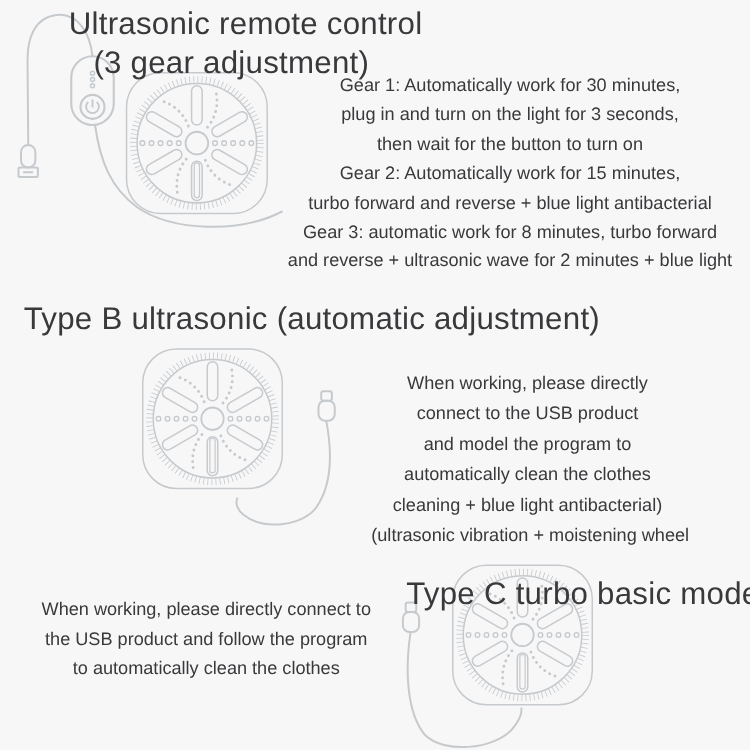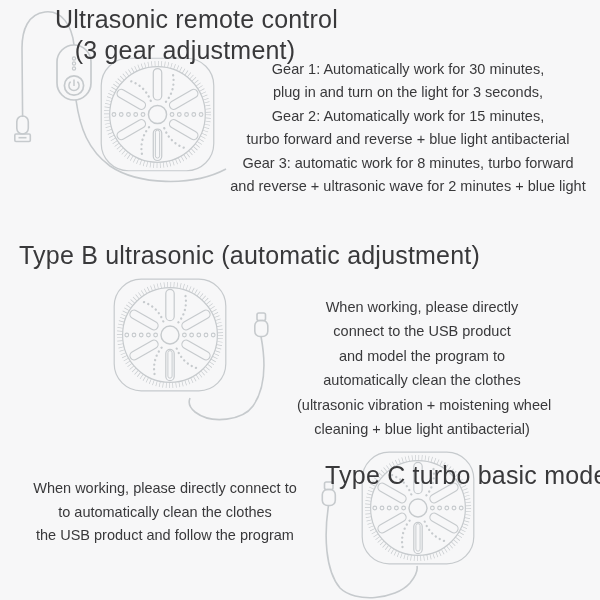--- a/index.html
+++ b/index.html
@@ -98,20 +98,21 @@
     <use href="#disc" transform="translate(97,54) scale(0.605)"></use>
   </svg>
 
   <div class="title" style="left:55px;top:4px;width:260px;">
     <div class="tline">Ultrasonic remote control</div>
     <div class="tline">(3 gear adjustment)</div>
   </div>
   <div class="desc" id="desc-a" style="left:228px;top:58px;width:360px;text-align:center;">
     <div class="line">Gear 1: Automatically work for 30 minutes,</div>
     <div class="line">plug in and turn on the light for 3 seconds,</div>
+    <div class="line">then wait for the button to turn on</div>
     <div class="line">Gear 2: Automatically work for 15 minutes,</div>
     <div class="line">turbo forward and reverse + blue light antibacterial</div>
     <div class="line">Gear 3: automatic work for 8 minutes, turbo forward</div>
     <div class="line">and reverse + ultrasonic wave for 2 minutes + blue light</div>
   </div>
 
   <svg class="device" style="left:100px;top:265px" width="180" height="170" viewBox="0 0 180 170">
     <use href="#disc" transform="translate(10,10) scale(0.6)"></use>
 
     <g class="art" stroke-width="1.6">
@@ -123,37 +124,37 @@
   </svg>
 
   <div class="title" style="left:0px;top:240px;width:320px;padding-left:19px;">
     <div class="tline">Type B ultrasonic (automatic adjustment)</div>
   </div>
   <div class="desc" id="desc-b" style="left:297px;top:272px;width:250px;margin-top:23px;">
     <div class="line">When working, please directly</div>
     <div class="line">connect to the USB product</div>
     <div class="line">and model the program to</div>
     <div class="line">automatically clean the clothes</div>
+    <div class="line">cleaning + blue light antibacterial)</div>
     <div class="line">(ultrasonic vibration + moistening wheel</div>
-    <div class="line">cleaning + blue light antibacterial)</div>
   </div>
 
   <svg class="device" style="left:310px;top:440px" width="180" height="160" viewBox="0 0 180 160">
     <use href="#disc" transform="translate(48,8) scale(0.6)"></use>
 
     <g class="art" stroke-width="1.6">
       <rect x="14.5" y="42" width="8.5" height="7.5" rx="1.8"></rect>
       <rect x="12.3" y="49.5" width="13" height="16" rx="5.2"></rect>
     </g>
 
     <path class="art" stroke-width="1.6" d="M 18.5 65.5 C 14 95, 15 130, 30 148 C 45 163, 85 160, 100 143 C 105 137, 108 131, 107 126"></path>
   </svg>
 
   <div class="title" style="left:325px;top:420px;width:240px;margin-top:40px;">
     <div class="tline">Type C turbo basic model</div>
   </div>
   <div class="desc" id="desc-c" style="left:25px;top:477px;width:280px;">
     <div class="line">When working, please directly connect to</div>
+    <div class="line">the USB product and follow the program</div>
     <div class="line">to automatically clean the clothes</div>
-    <div class="line">the USB product and follow the program</div>
   </div>
 
 </div>
 
 </body></html>

